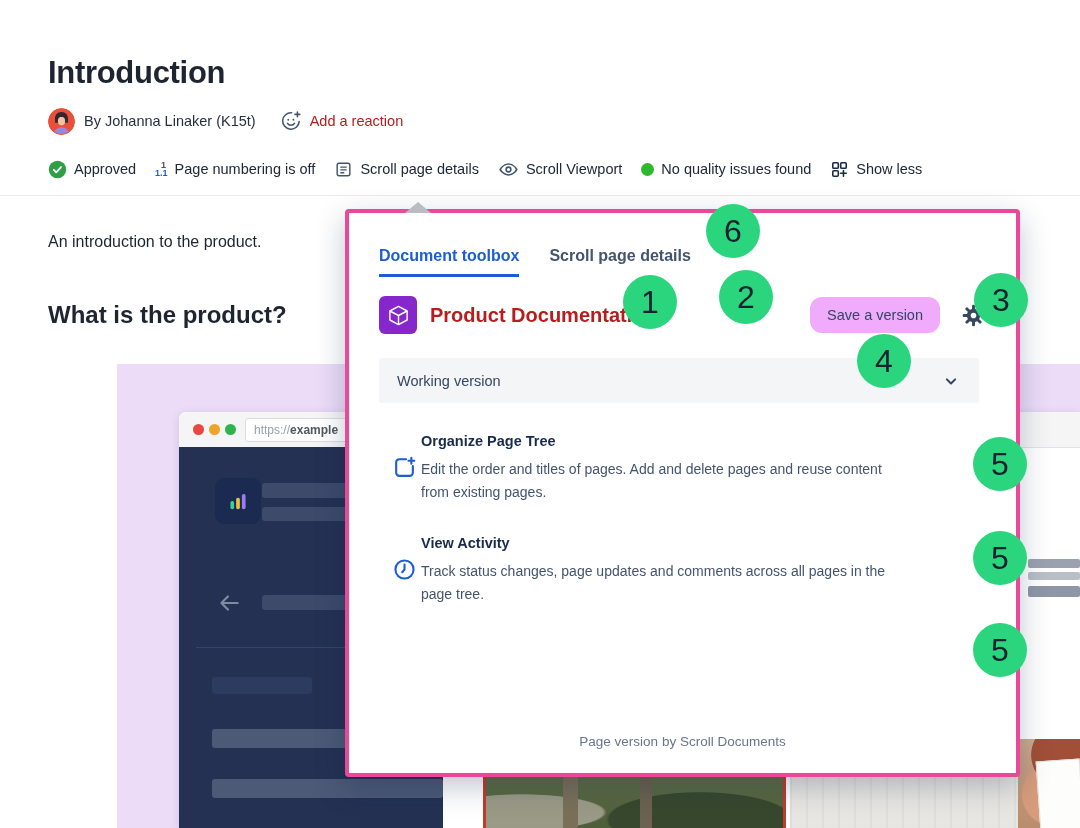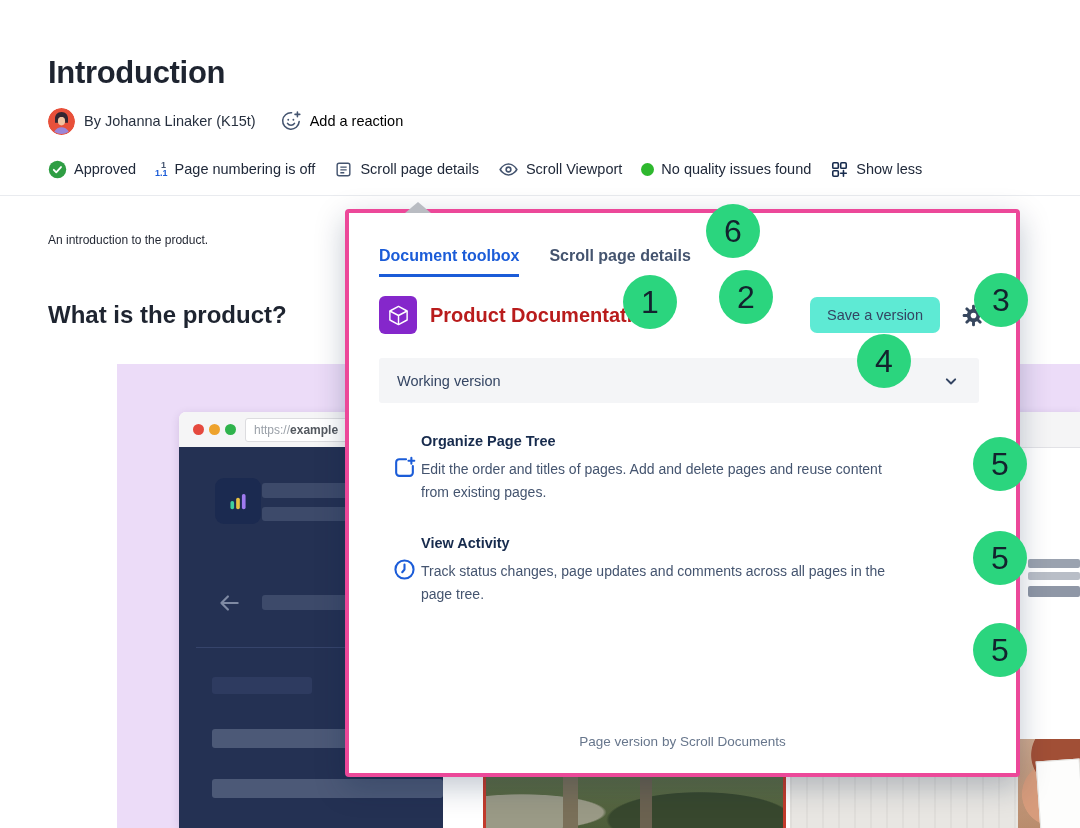--- a/index.html
+++ b/index.html
@@ -6,32 +6,32 @@
   #stage{position:relative;width:1080px;height:828px;overflow:hidden;background:#fff;
          font-family:"Liberation Sans","DejaVu Sans",sans-serif;color:#1f2430;}
   .abs{position:absolute;}
 
   
   #page-title{left:48px;top:34px;font-size:31px;font-weight:700;letter-spacing:-.3px;color:#1e2430;}
   #byline{left:48px;top:106px;display:flex;align-items:center;height:30px;font-size:14.5px;color:#27303f;}
   #byline .avatar{width:27px;height:27px;border-radius:50%;overflow:hidden;margin-right:9px;flex:0 0 auto;}
   #byline .sep{width:24px;}
   .ic{display:inline-flex;align-items:center;justify-content:center;}
-  #reaction-btn{display:flex;align-items:center;gap:8px;color:#000000;}
+  #reaction-btn{display:flex;align-items:center;gap:8px;color:#b91c1c;}
 
   #statusbar{left:48px;top:155px;display:flex;align-items:center;gap:19px;height:28px;
              font-size:14.5px;font-weight:500;color:#20293a;}
   .st-item{display:flex;align-items:center;gap:7px;white-space:nowrap;}
   .numglyph{display:flex;flex-direction:column;line-height:8px;font-size:9px;font-weight:700;}
   .numglyph .t{color:#44546F;padding-left:6px;}
   .numglyph .b{color:#1b5cd8;}
   .gdot{width:13px;height:13px;border-radius:50%;background:#2eb82e;}
   #hdr-divider{left:0;top:195px;width:1080px;height:1px;background:#e9ebef;}
 
-  #intro-para{left:48px;top:233px;font-size:12px;color:#1f2430;}
+  #intro-para{left:48px;top:233px;font-size:16px;color:#1f2430;}
   #section-h2{left:48px;top:301px;font-size:24px;font-weight:700;color:#1e2430;}
 
   
   #purple-panel{left:117px;top:364px;width:963px;height:464px;background:#ecdcf8;}
   #bwindow{left:179px;top:412px;width:901px;height:416px;background:#fff;border-radius:7px 0 0 0;
            box-shadow:0 2px 10px rgba(40,20,70,.12);}
   #bw-titlebar{left:0;top:0;width:100%;height:35px;background:#f5f5f6;border-bottom:1px solid #e2e2e6;
                border-radius:7px 0 0 0;}
   .bw-dot{top:12px;width:11px;height:11px;border-radius:50%;}
   #bw-url{left:66px;top:6px;width:430px;height:22px;background:#fff;border:1px solid #dcdcdf;border-radius:3px;
@@ -67,21 +67,21 @@
                border-right:13px solid transparent;border-bottom:11px solid #b9bcc2;}
   #tabs{left:30px;top:34px;display:flex;gap:30px;font-size:16px;font-weight:700;}
   .tab{padding-bottom:9px;}
   .tab.active{color:#1b5cd8;border-bottom:3px solid #1b5cd8;}
   .tab.inactive{color:#44546F;}
   #docrow{left:30px;top:82px;width:607px;height:40px;display:flex;align-items:center;}
   #doc-icon{width:38px;height:38px;border-radius:6px;background:#8527cb;display:flex;align-items:center;
             justify-content:center;flex:0 0 auto;}
   #doc-title{margin-left:13px;font-size:20px;font-weight:700;color:#b91c1c;}
   #doc-spacer{flex:1;}
-  #save-btn{height:36px;padding:0 17px;background:#5eead4;border:none;border-radius:7px;
+  #save-btn{height:36px;padding:0 17px;background:#f0abfc;border:none;border-radius:12px;
             font-family:inherit;font-size:14.5px;font-weight:500;color:#344563;display:flex;align-items:center;}
   #gear-btn{margin-left:21px;display:flex;align-items:center;}
   #version-select{left:30px;top:145px;width:600px;height:45px;background:#f4f5f7;border-radius:3px;
                   display:flex;align-items:center;padding:0 18px;box-sizing:border-box;
                   font-size:14.5px;color:#344563;}
   #version-select .flex1{flex:1;}
   #menu{left:42px;top:218px;width:590px;}
   .mitem{display:flex;gap:4px;margin-bottom:29px;}
   .mitem .micon{flex:0 0 26px;padding-top:0px;}
   .mtitle{font-size:14.5px;font-weight:700;color:#172B4D;line-height:20px;margin-bottom:7px;}

